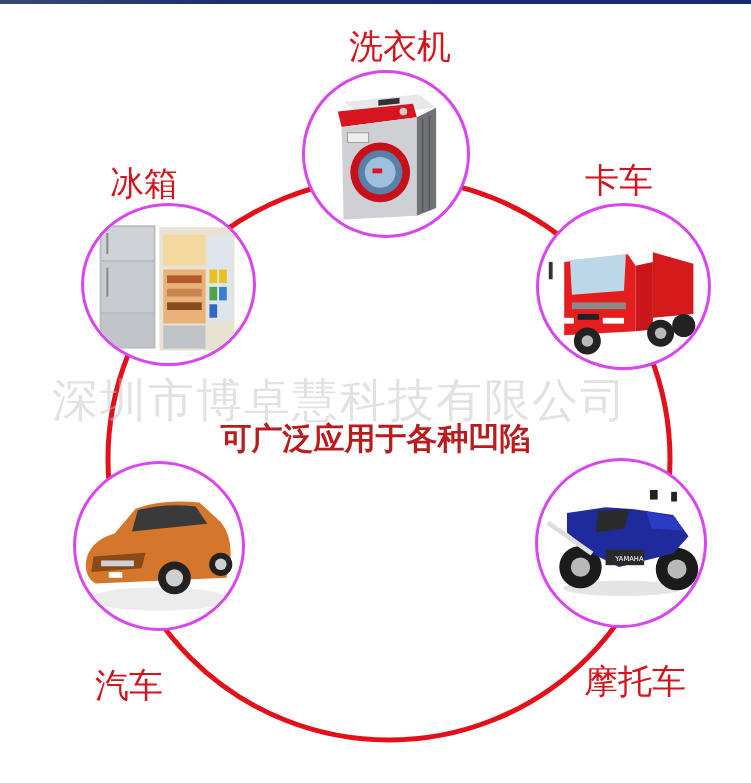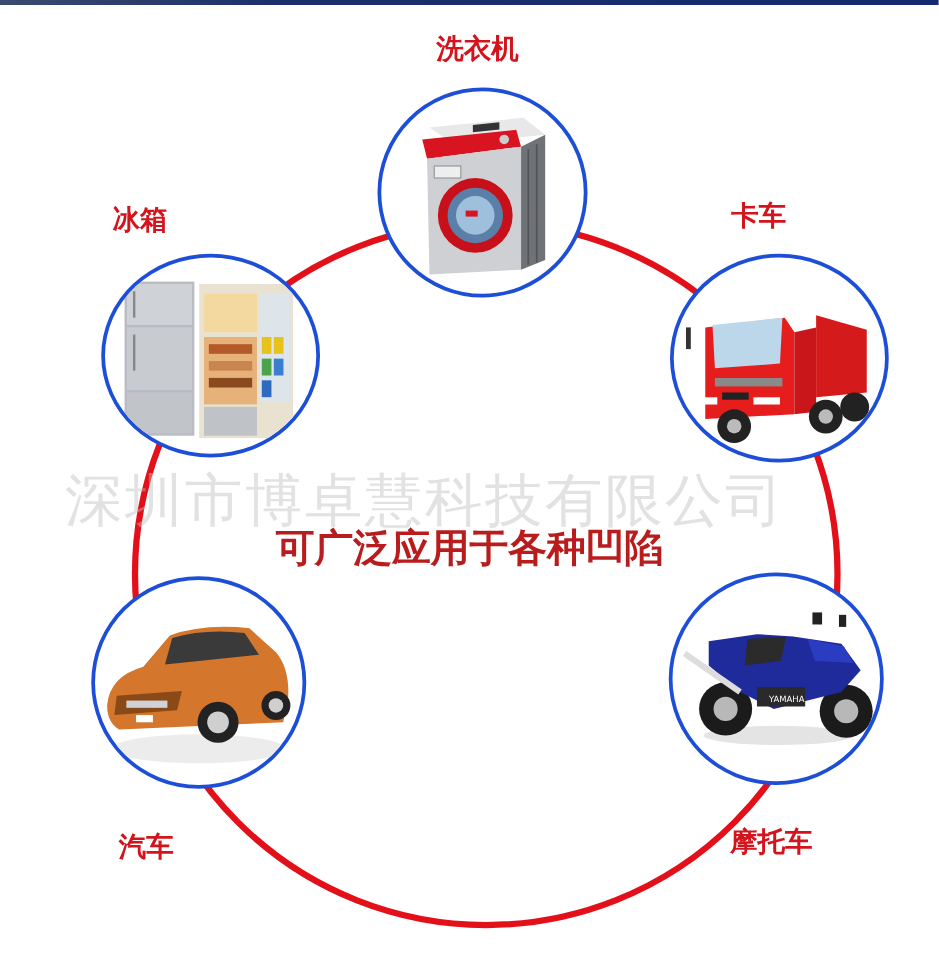--- a/index.html
+++ b/index.html
@@ -6,22 +6,22 @@
   body { width: 751px; height: 783px; background: #ffffff; position: relative; overflow: hidden;
          font-family: "DejaVu Sans", "Liberation Sans", sans-serif; }
   .topbar { position: absolute; left: 0; top: 0; width: 751px; height: 4px;
             background: linear-gradient(90deg, #3b4a6e 0%, #1c2f6b 30%, #142a6e 100%); }
   .ring { position: absolute; left: 0; top: 0; width: 751px; height: 783px; }
   .watermark { position: absolute; left: 52px; top: 370px; width: 650px; font-size: 46px;
                letter-spacing: 2px; color: rgba(190,190,190,0.45); white-space: nowrap;
                font-family: "DejaVu Sans", sans-serif; font-weight: normal; }
   .headline { position: absolute; left: 0; top: 418px; width: 751px; text-align: center;
               font-size: 31px; font-weight: bold; color: #b91c1c; letter-spacing: 0px; }
-  .label { position: absolute; font-size: 22px; color: #d4141c; white-space: nowrap; font-weight: bold; }
-  .bubble { position: absolute; border-radius: 50%; border: 3px solid #1d4ed8; background: #fff;
+  .label { position: absolute; font-size: 34px; color: #d4141c; white-space: nowrap; }
+  .bubble { position: absolute; border-radius: 50%; border: 3px solid #d946ef; background: #fff;
             overflow: hidden; box-sizing: border-box; }
   .bubble svg { width: 100%; height: 100%; display: block; }
 </style>
 </head>
 <body>
 
 <div class="topbar"></div>
 
 <svg class="ring" viewBox="0 0 751 783">
   <ellipse cx="389" cy="459" rx="281" ry="281" fill="none" stroke="#e3101a" stroke-width="5"></ellipse>
@@ -42,21 +42,21 @@
     <line x1="122" y1="48" x2="122" y2="144" stroke="#555" stroke-width="1.5"></line>
     <line x1="129" y1="44" x2="129" y2="142" stroke="#555" stroke-width="1.5"></line>
     <rect x="44" y="62" width="22" height="10" fill="#eee" stroke="#999"></rect>
     <circle cx="78" cy="103" r="31" fill="#c8101a"></circle>
     <circle cx="78" cy="103" r="23" fill="#5a7fa8"></circle>
     <circle cx="78" cy="103" r="16" fill="#9fc0dc"></circle>
     <rect x="70" y="99" width="10" height="5" fill="#d7141f"></rect>
   </svg>
 </div>
 
-<div class="label" style="left:90px; top:161px;">冰箱</div>
+<div class="label" style="left:110px; top:161px;">冰箱</div>
 <div class="bubble" style="left:81px; top:203px; width:175px; height:163px;">
   <svg viewBox="0 0 175 163">
     <rect x="16" y="20" width="58" height="128" fill="#b9bcc2"></rect>
     <rect x="18" y="22" width="54" height="34" fill="#cfd2d7"></rect>
     <rect x="18" y="58" width="54" height="52" fill="#c8cbd0"></rect>
     <rect x="18" y="112" width="54" height="34" fill="#c1c4c9"></rect>
     <rect x="23" y="28" width="2" height="22" fill="#888"></rect>
     <rect x="23" y="64" width="2" height="30" fill="#888"></rect>
     <rect x="78" y="22" width="78" height="128" fill="#e9e2d0"></rect>
     <rect x="82" y="30" width="44" height="32" fill="#f3d9a0"></rect>

